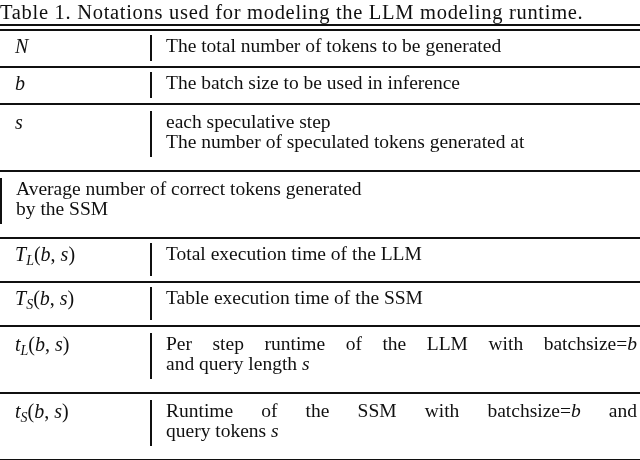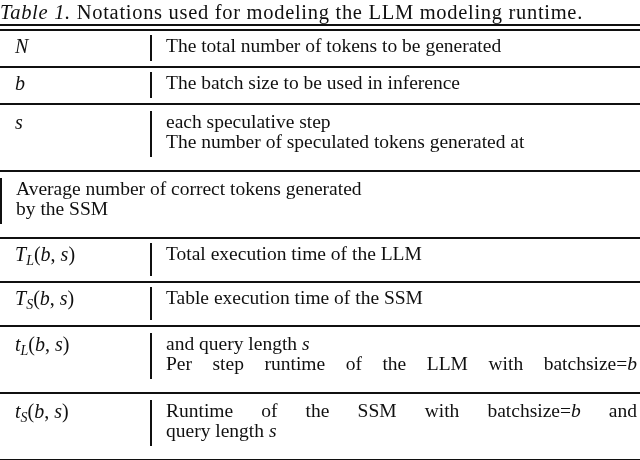--- a/index.html
+++ b/index.html
@@ -17,21 +17,21 @@
     box-sizing: border-box;
     padding-top: 2px;
   }
   
   .caption {
     font-size: 20.5px;
     line-height: 21px;
     white-space: nowrap;
     letter-spacing: 0.7px;
   }
-  .caption .lbl { font-style: italic; }
+  .caption .lbl { }
   
   .double-rule {
     height: 3px;
     margin-top: 1px;
     border-top: 2px solid #101010;
     border-bottom: 2px solid #101010;
   }
   
   .ntable { border-bottom: 3px solid #101010; }
   .row {
@@ -133,28 +133,28 @@
       <div class="vbar"></div>
       <div class="desc">
         <div class="line"><span>Table execution time of the SSM</span></div>
       </div>
     </div>
 
     <div class="row two">
       <div class="sym"><span>t</span><span class="sub">L</span><span class="rm">(</span><span>b</span><span class="rm">, </span><span>s</span><span class="rm">)</span></div>
       <div class="vbar"></div>
       <div class="desc">
+        <div class="line stretch"><span>Per step runtime of the LLM with batchsize=</span><span class="m">b</span></div>
         <div class="line"><span>and query length </span><span class="m">s</span></div>
-        <div class="line stretch"><span>Per step runtime of the LLM with batchsize=</span><span class="m">b</span></div>
       </div>
     </div>
 
     <div class="row two">
       <div class="sym"><span>t</span><span class="sub">S</span><span class="rm">(</span><span>b</span><span class="rm">, </span><span>s</span><span class="rm">)</span></div>
       <div class="vbar"></div>
       <div class="desc">
         <div class="line stretch"><span>Runtime of the SSM with batchsize=</span><span class="m">b</span><span> and</span></div>
-        <div class="line"><span>query length </span><span class="m">s</span></div>
+        <div class="line"><span>query tokens </span><span class="m">s</span></div>
       </div>
     </div>
 
   </div>
 </div>
 
 </body></html>

